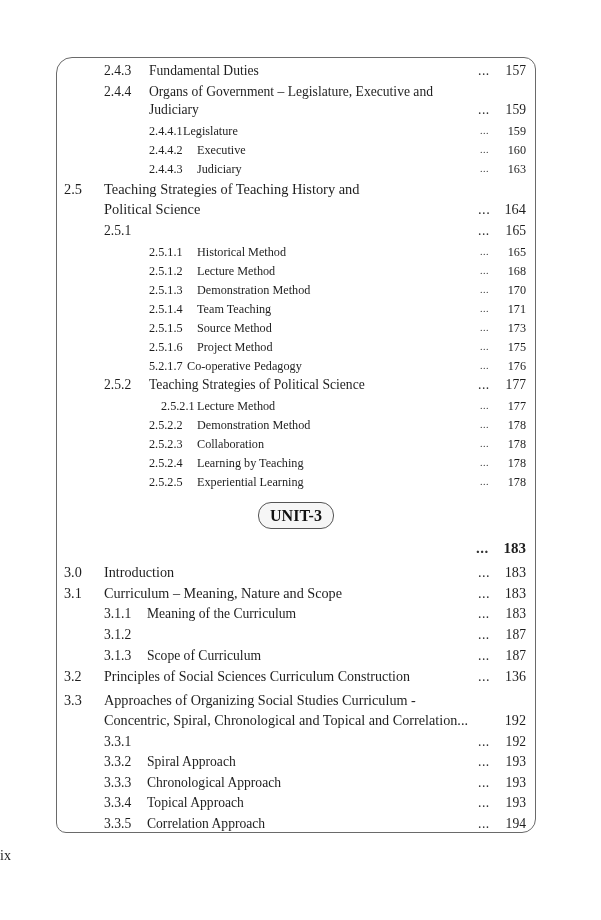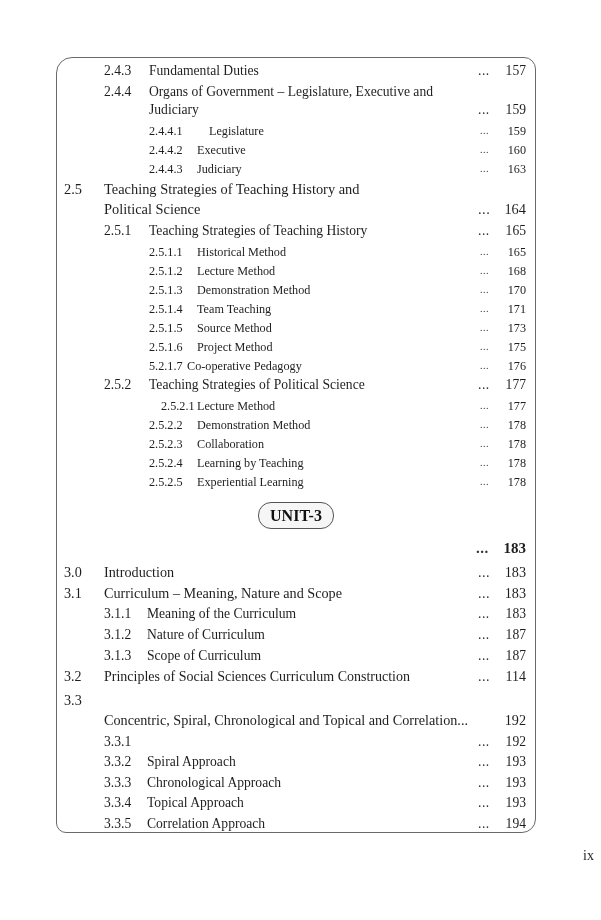--- a/index.html
+++ b/index.html
@@ -27,21 +27,21 @@
   .row.small .dots { left: 480px; font-size: 10px; }
   .row.big { font-size: 15px; font-weight: bold; }
   .unit-pill {
     position: absolute; left: 258px; top: 502px; width: 76px; height: 27px;
     border: 1.5px solid #555; border-radius: 13px;
     box-sizing: border-box; text-align: center;
     font-size: 16px; font-weight: bold; line-height: 25px;
     background: #f6f6f6; color: #111;
   }
   .folio {
-    position: absolute; left: 0; right: 7px; top: 848px; text-align: right;
+    position: absolute; left: 0; right: 16px; top: 848px; text-align: left;
     font-size: 14px;
   }
 </style>
 </head>
 <body>
 
 <div class="frame"></div>
 
 <div>
 
@@ -57,21 +57,21 @@
     <span class="title" style="left:149px">Organs of Government – Legislature, Executive and</span>
   </div>
   <div class="row" style="top:100px">
     <span class="title" style="left:149px">Judiciary</span>
     <span class="dots">...</span>
     <span class="page">159</span>
   </div>
 
   <div class="row small" style="top:121px">
     <span class="num" style="left:149px">2.4.4.1</span>
-    <span class="title" style="left:209px">Legislature</span>
+    <span class="title" style="left:183px">Legislature</span>
     <span class="dots">...</span>
     <span class="page">159</span>
   </div>
   <div class="row small" style="top:140px">
     <span class="num" style="left:149px">2.4.4.2</span>
     <span class="title" style="left:197px">Executive</span>
     <span class="dots">...</span>
     <span class="page">160</span>
   </div>
   <div class="row small" style="top:159px">
@@ -86,21 +86,20 @@
     <span class="title" style="left:104px">Teaching Strategies of Teaching History and</span>
   </div>
   <div class="row" style="top:199px; font-size:14.4px">
     <span class="title" style="left:104px">Political Science</span>
     <span class="dots">...</span>
     <span class="page">164</span>
   </div>
 
   <div class="row" style="top:221px">
     <span class="num" style="left:104px">2.5.1</span>
-    <span class="title" style="left:149px">Teaching Strategies of Teaching History</span>
     <span class="dots">...</span>
     <span class="page">165</span>
   </div>
 
   <div class="row small" style="top:242px">
     <span class="num" style="left:149px">2.5.1.1</span>
     <span class="title" style="left:197px">Historical Method</span>
     <span class="dots">...</span>
     <span class="page">165</span>
   </div>
@@ -201,38 +200,38 @@
     <span class="page">183</span>
   </div>
   <div class="row" style="top:604px">
     <span class="num" style="left:104px">3.1.1</span>
     <span class="title" style="left:147px">Meaning of the Curriculum</span>
     <span class="dots">...</span>
     <span class="page">183</span>
   </div>
   <div class="row" style="top:625px">
     <span class="num" style="left:104px">3.1.2</span>
-    <span class="title" style="left:147px">Nature of Curriculum</span>
     <span class="dots">...</span>
     <span class="page">187</span>
   </div>
   <div class="row" style="top:646px">
     <span class="num" style="left:104px">3.1.3</span>
     <span class="title" style="left:147px">Scope of Curriculum</span>
     <span class="dots">...</span>
     <span class="page">187</span>
   </div>
   <div class="row" style="top:667px; font-size:14px">
     <span class="num" style="left:64px">3.2</span>
     <span class="title" style="left:104px">Principles of Social Sciences Curriculum Construction</span>
     <span class="dots">...</span>
-    <span class="page">114</span>
+    <span class="page">136</span>
   </div>
   <div class="row" style="top:690px; font-size:14.2px">
     <span class="num" style="left:64px">3.3</span>
+    <span class="title" style="left:104px">Approaches of Organizing Social Studies Curriculum -</span>
   </div>
   <div class="row" style="top:710px; font-size:14.2px">
     <span class="title" style="left:104px">Concentric, Spiral, Chronological and Topical and Correlation...</span>
     <span class="page">192</span>
   </div>
   <div class="row" style="top:732px">
     <span class="num" style="left:104px">3.3.1</span>
     <span class="dots">...</span>
     <span class="page">192</span>
   </div>

